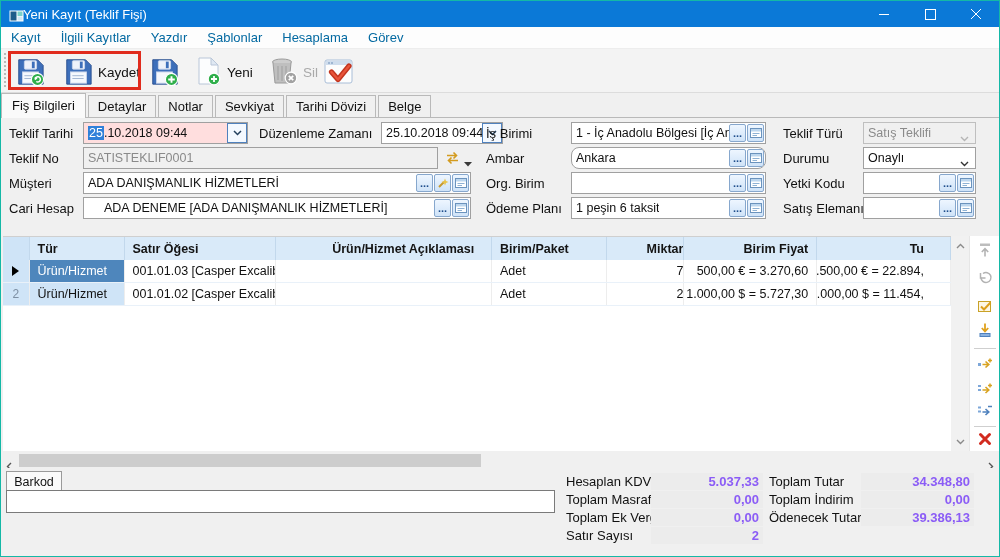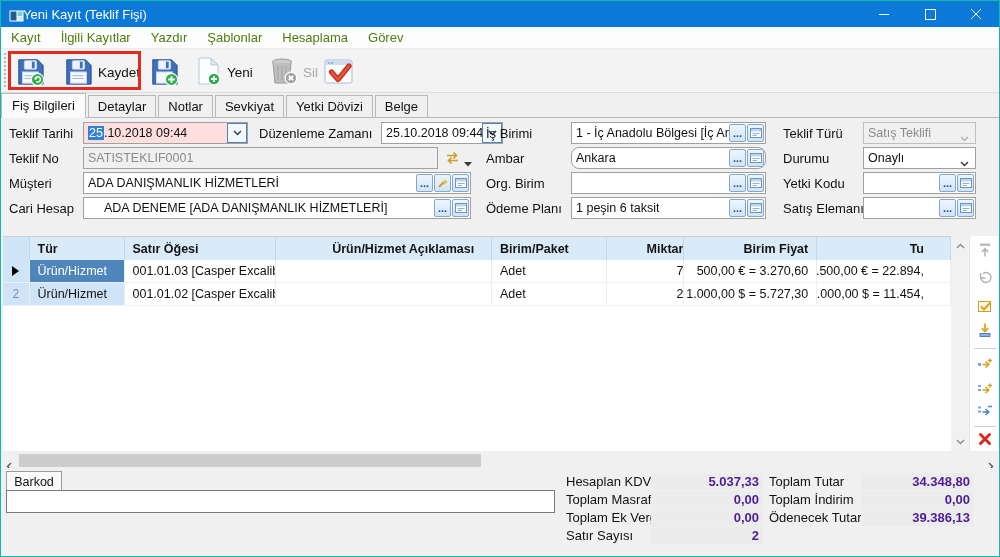--- a/index.html
+++ b/index.html
@@ -9,21 +9,21 @@
   .abs { position:absolute; }
 
   
   .titlebar { left:0; top:0; width:100%; height:26px; background:#0b79d7; display:flex; align-items:center; color:#fff; }
   .titlebar .title { font-size:13px; margin-left:8px; }
   .win-ctl { width:46px; height:26px; display:flex; align-items:center; justify-content:center; color:#fff; }
   .win-ctl-group { position:absolute; right:0; top:0; display:flex; }
 
   
   .menubar { left:0; top:26px; width:100%; height:22px; background:#fdfdfd; display:flex; align-items:center; border-bottom:1px solid #ededed; }
-  .menu-item { font-size:13px; color:#4d7c0f; padding:16px 10px; height:100%; display:flex; align-items:center; }
+  .menu-item { font-size:13px; color:#0369a1; padding:16px 10px; height:100%; display:flex; align-items:center; }
 
   
   .toolbar { left:0; top:48px; width:100%; height:44px; background:#f3f3f3; border-bottom:1px solid #dcdcdc; }
   .grip { left:3px; top:52px; width:2px; height:36px; background-image:repeating-linear-gradient(#b9b9b9 0 2px, transparent 2px 4px); }
   .redbox { left:7px; top:50px; width:133px; height:39px; border:3px solid #e02b1d; }
   .tb-btn { display:flex; align-items:center; gap:5px; font-size:13.5px; color:#111; }
   .tb-label { white-space:nowrap; }
   .disabled-label { color:#a9a9a9; }
 
   
@@ -71,21 +71,21 @@
   .strip-sep { position:absolute; left:4px; width:22px; height:1px; background:#cfcfcf; }
   .hscroll { left:0; top:452px; width:100%; height:15px; background:#f0f0f0; }
   .hthumb { position:absolute; left:18px; top:1px; width:462px; height:13px; background:#cdcdcd; }
 
   
   .bottompanel { left:0; top:467px; width:100%; height:89px; background:#f0f0f0; }
   .barkod-tab { position:absolute; left:5px; top:3px; width:56px; height:20px; background:#fafafa; border:1px solid #9a9a9a; border-bottom:none;
                 font-size:12.5px; display:flex; align-items:center; justify-content:center; color:#111; }
   .barkod-input { position:absolute; left:5px; top:22px; width:549px; height:23px; border:1px solid #7a7a7a; background:#fff; font-size:13px; padding:0 4px; font-family:"Liberation Sans",sans-serif; }
   .tot-label { position:absolute; font-size:13px; color:#111; white-space:nowrap; }
-  .tot-box { position:absolute; height:17px; background:#ececec; font-size:13px; font-weight:bold; color:#4c1d95; display:flex; align-items:center; justify-content:flex-end; padding-right:4px; }
+  .tot-box { position:absolute; height:17px; background:#ececec; font-size:13px; font-weight:bold; color:#8b5cf6; display:flex; align-items:center; justify-content:flex-end; padding-right:4px; }
 </style>
 </head>
 <body>
 
 <div class="window">
 
   <div class="abs titlebar">
     <span class="abs" style="left:8px; top:7px;">
       <svg width="15" height="12">
           <rect x="0.5" y="0.5" width="14" height="11" fill="#fff"></rect>
@@ -207,21 +207,21 @@
         <path d="M8.5 15 l6.5 7.5 L26 9" stroke="#e8543a" stroke-width="2.4" fill="none" stroke-linecap="round" stroke-linejoin="round"></path>
       </svg>
     </span>
   </div>
 
   <div class="abs tabstrip">
     <span class="tab active">Fiş Bilgileri</span>
     <span class="tab">Detaylar</span>
     <span class="tab">Notlar</span>
     <span class="tab">Sevkiyat</span>
-    <span class="tab">Yetki Dövizi</span>
+    <span class="tab">Tarihi Dövizi</span>
     <span class="tab">Belge</span>
   </div>
 
   <div class="abs formarea">
 
     <span class="lbl" style="left:8px; top:8px;">Teklif Tarihi</span>
     <div class="fld datepink" style="left:82px; top:4px; width:165px;">
       <span class="val"><span class="sel-text">25</span><span>.10.2018 09:44</span></span>
       <span class="combo-btn blue">
           <svg width="9" height="6">

